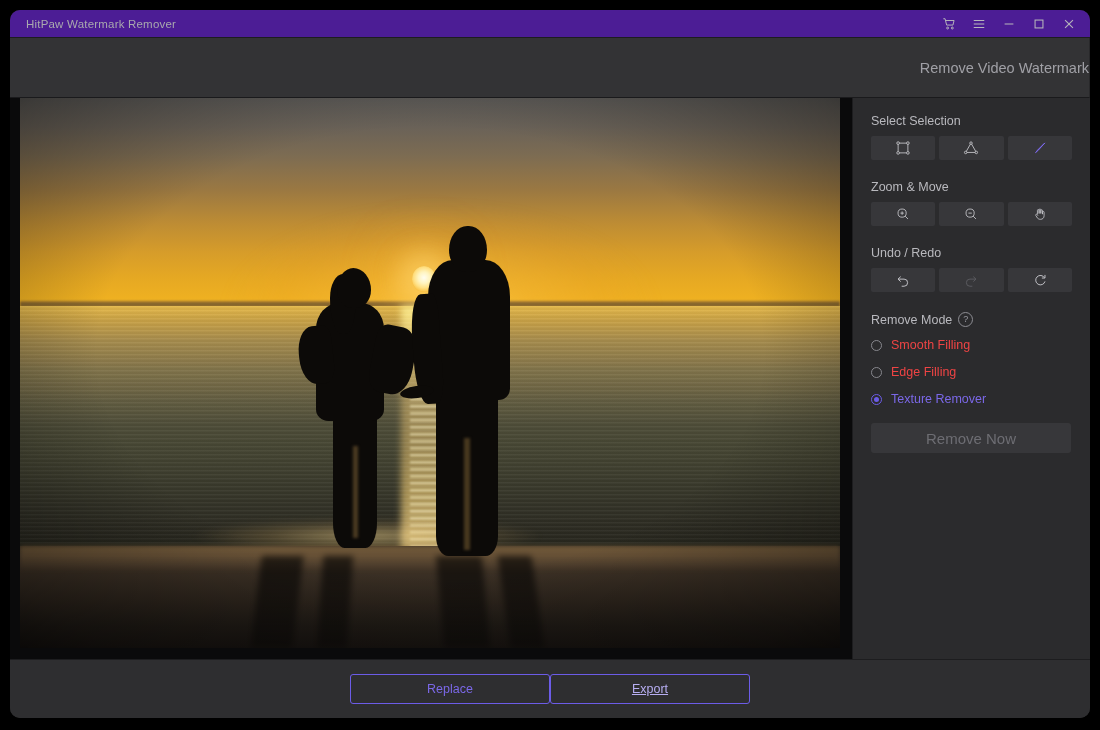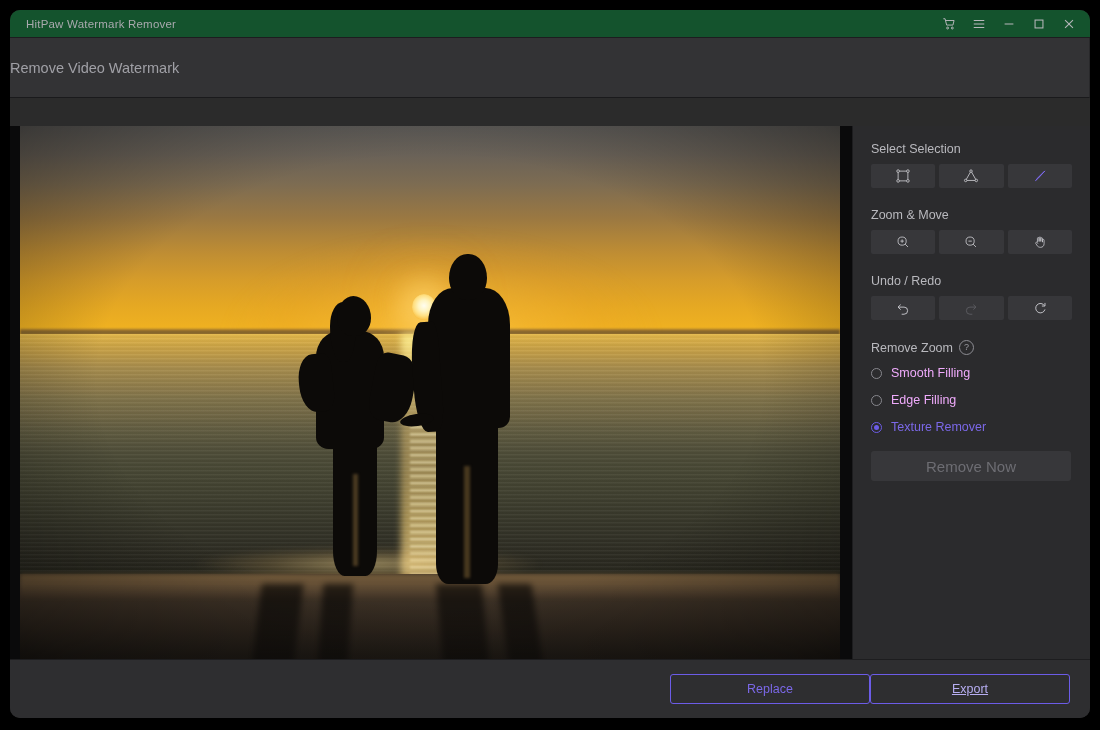--- a/index.html
+++ b/index.html
@@ -19,21 +19,21 @@
     border-radius: 10px 10px 10px 10px;
     overflow: hidden;
     display: flex;
     flex-direction: column;
   }
 
   
   #title-bar {
     height: 27px;
     min-height: 27px;
-    background: #14532d;
+    background: #4c1d95;
     display: flex;
     align-items: center;
     justify-content: space-between;
     padding: 0 6px 0 16px;
     border-bottom: 1px solid #1d1d1f;
     position: relative;
   }
   #app-title {
     font-size: 11.5px;
     color: #a9a9ae;
@@ -58,21 +58,21 @@
     height: 60px;
     min-height: 60px;
     display: flex;
     background: #232325;
     position: relative;
   }
   .tab {
     flex: 1;
     display: flex;
     align-items: center;
-    justify-content: flex-start;
+    justify-content: flex-end;
     font-size: 14.5px;
     color: #a0a0a6;
     position: relative;
     cursor: default;
     background: #333335;
     border-bottom: 1px solid #1a1a1c;
   }
   .tab.inactive {
     background: #333335;
     border-right: 1px solid #28282a;
@@ -88,21 +88,20 @@
     height: 2px;
     background: #6c5ce7;
   }
 
   
   #body-area {
     flex: 1;
     display: flex;
     background: #0b0b0c;
     min-height: 0;
-    margin-top: 28px;
   }
 
   
   #canvas-area {
     flex: 1;
     background: #0a0a0b;
     display: flex;
     align-items: flex-start;
     justify-content: flex-start;
     position: relative;
@@ -351,21 +350,21 @@
   }
   .radio-row.selected .radio-dot::after {
     content: "";
     position: absolute;
     left: 50%; top: 50%;
     width: 5px; height: 5px;
     margin: -2.5px 0 0 -2.5px;
     border-radius: 50%;
     background: #6c5ce7;
   }
-  .radio-label { font-size: 12.5px; color: #f0abfc; }
+  .radio-label { font-size: 12.5px; color: #ef4444; }
   .radio-row.selected .radio-label { color: #7b68e8; }
 
   #remove-now-btn {
     margin-top: 17px;
     width: 200px;
     height: 30px;
     background: #37373a;
     border-radius: 3px;
     display: flex;
     align-items: center;
@@ -376,21 +375,21 @@
   }
 
   
   #footer {
     height: 59px;
     min-height: 59px;
     background: #2e2e30;
     border-top: 1px solid #1d1d1f;
     display: flex;
     align-items: center;
-    justify-content: flex-end;
+    justify-content: center;
     padding: 0 20px;
     box-sizing: border-box;
   }
   .ghost-btn {
     width: 200px;
     height: 30px;
     border: 1px solid #6c5ce7;
     border-radius: 3px;
     display: flex;
     align-items: center;
@@ -569,21 +568,21 @@
         </div>
         <div class="tool-btn">
           <svg width="16" height="16" viewBox="0 0 18 18" fill="none" stroke="currentColor" stroke-width="1.1">
             <path d="M14.0 6.4 A5.3 5.3 0 1 0 14.6 10.6"></path>
             <path d="M14.6 3.3 V6.8 H11.1"></path>
           </svg>
         </div>
       </div>
 
       <div class="panel-section-title" id="remove-mode-title">
-        <span>Remove Zoom</span>
+        <span>Remove Mode</span>
         <span class="help-icon">?</span>
       </div>
 
       <div class="radio-row">
         <span class="radio-dot"></span>
         <span class="radio-label">Smooth Filling</span>
       </div>
       <div class="radio-row">
         <span class="radio-dot"></span>
         <span class="radio-label">Edge Filling</span>

